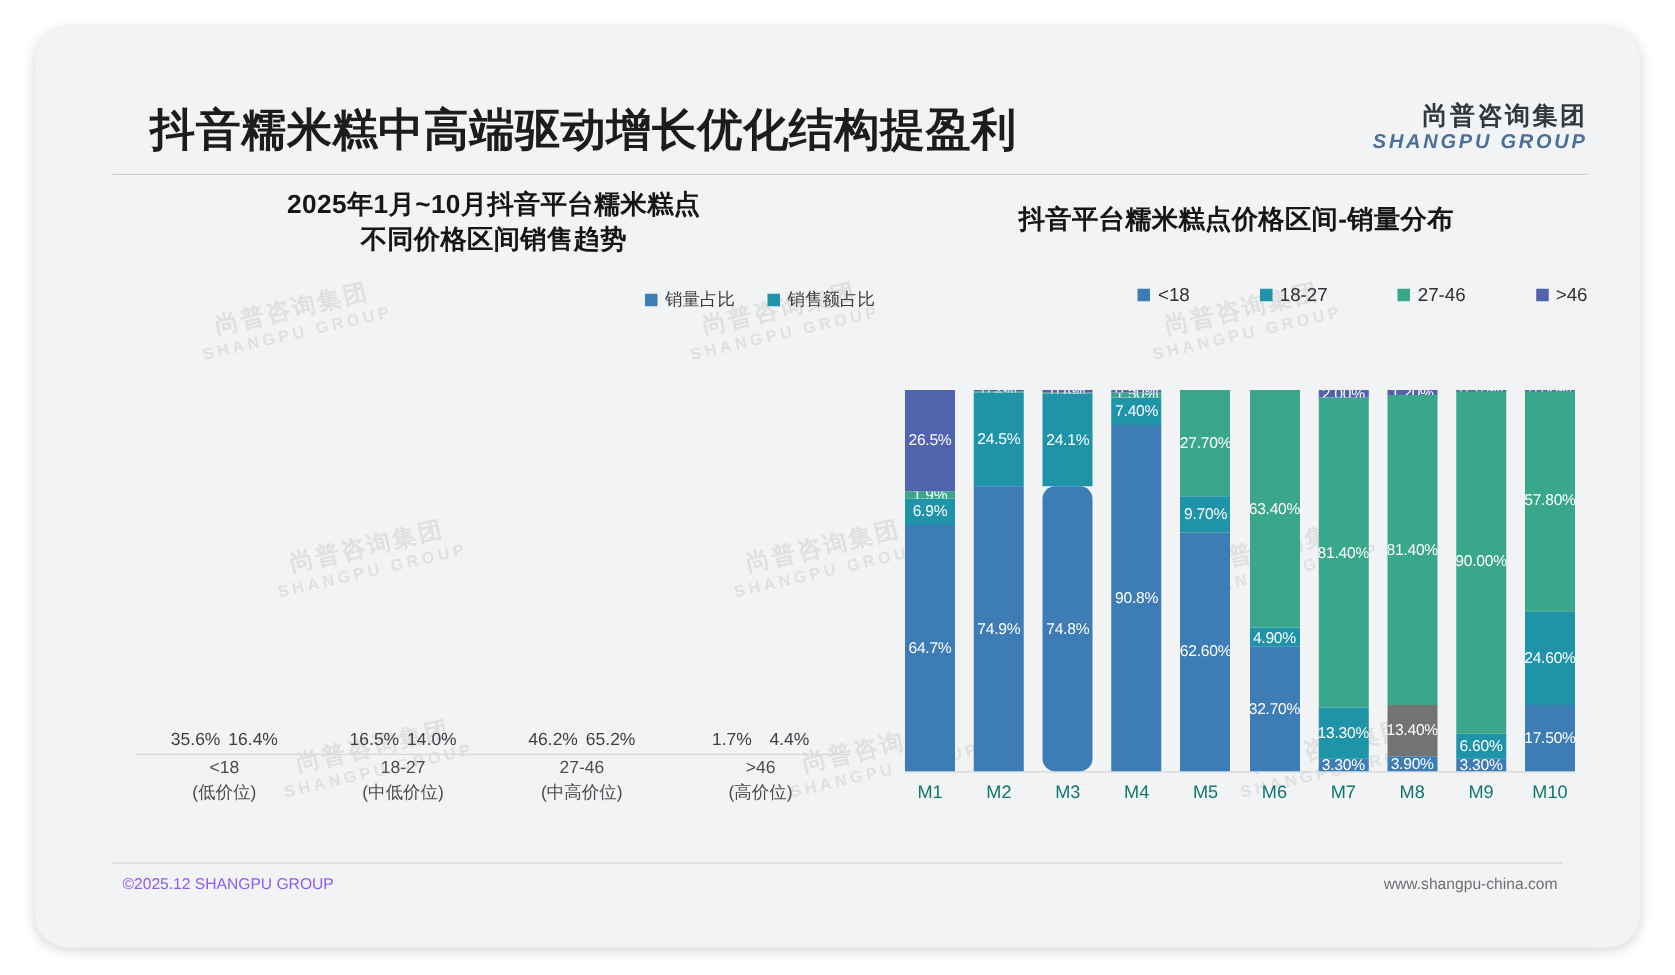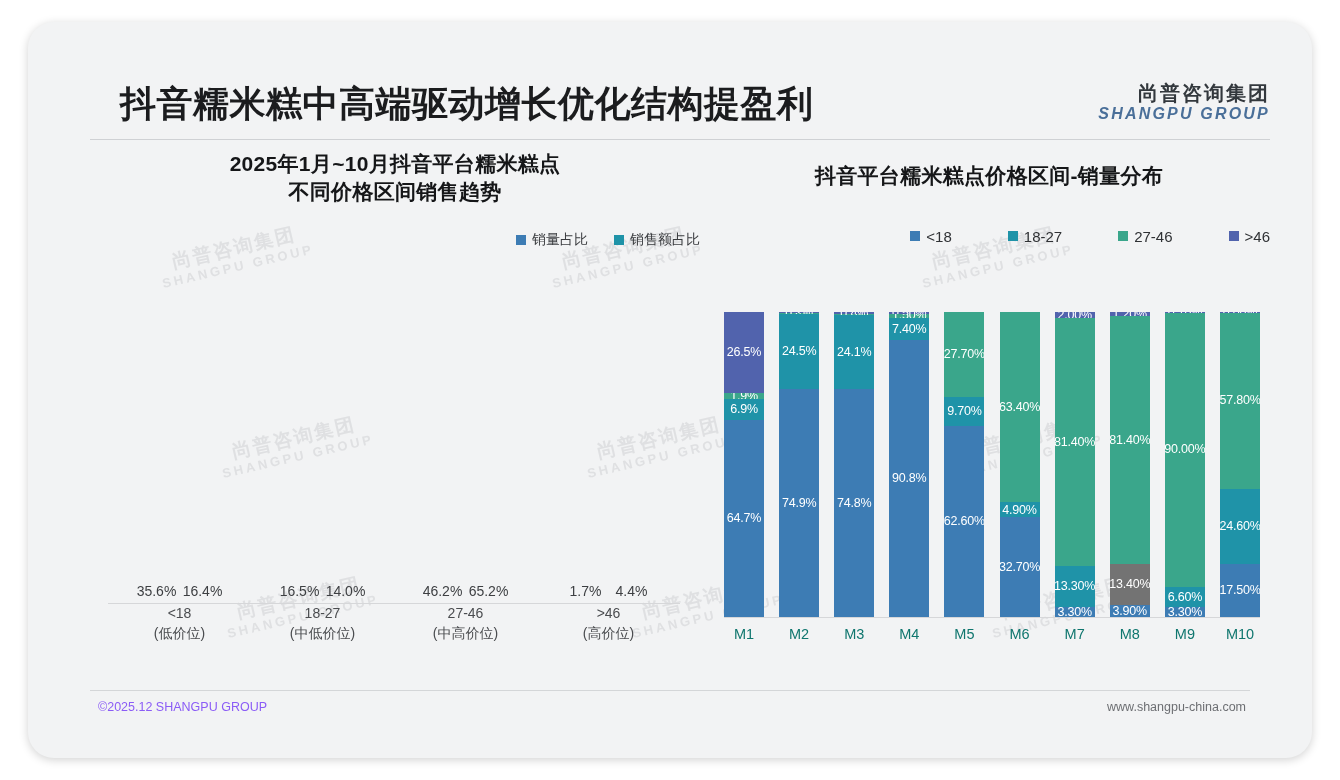--- a/index.html
+++ b/index.html
@@ -319,21 +319,21 @@
               <span class="sval">24.5%</span>
             </div>
             <div class="sseg" style="height: 0.4%; background: rgb(58, 166, 139);">
               <span class="sval">0.4%</span>
             </div>
             <div class="sseg" style="height: 0.2%; background: rgb(81, 99, 173);">
               <span class="sval">0.2%</span>
             </div>
           </div>
           <div class="scol">
-            <div class="sseg" style="height: 74.8%; background: rgb(61, 124, 180);">
+            <div class="sseg" style="height: 74.8%; background: rgb(61, 124, 180); border-radius: 10px;">
               <span class="sval">74.8%</span>
             </div>
             <div class="sseg" style="height: 24.1%; background: rgb(31, 147, 168);">
               <span class="sval">24.1%</span>
             </div>
             <div class="sseg" style="height: 0.6%; background: rgb(58, 166, 139);">
               <span class="sval">0.6%</span>
             </div>
             <div class="sseg" style="height: 0.5%; background: rgb(81, 99, 173);">
               <span class="sval">0.4%</span>

